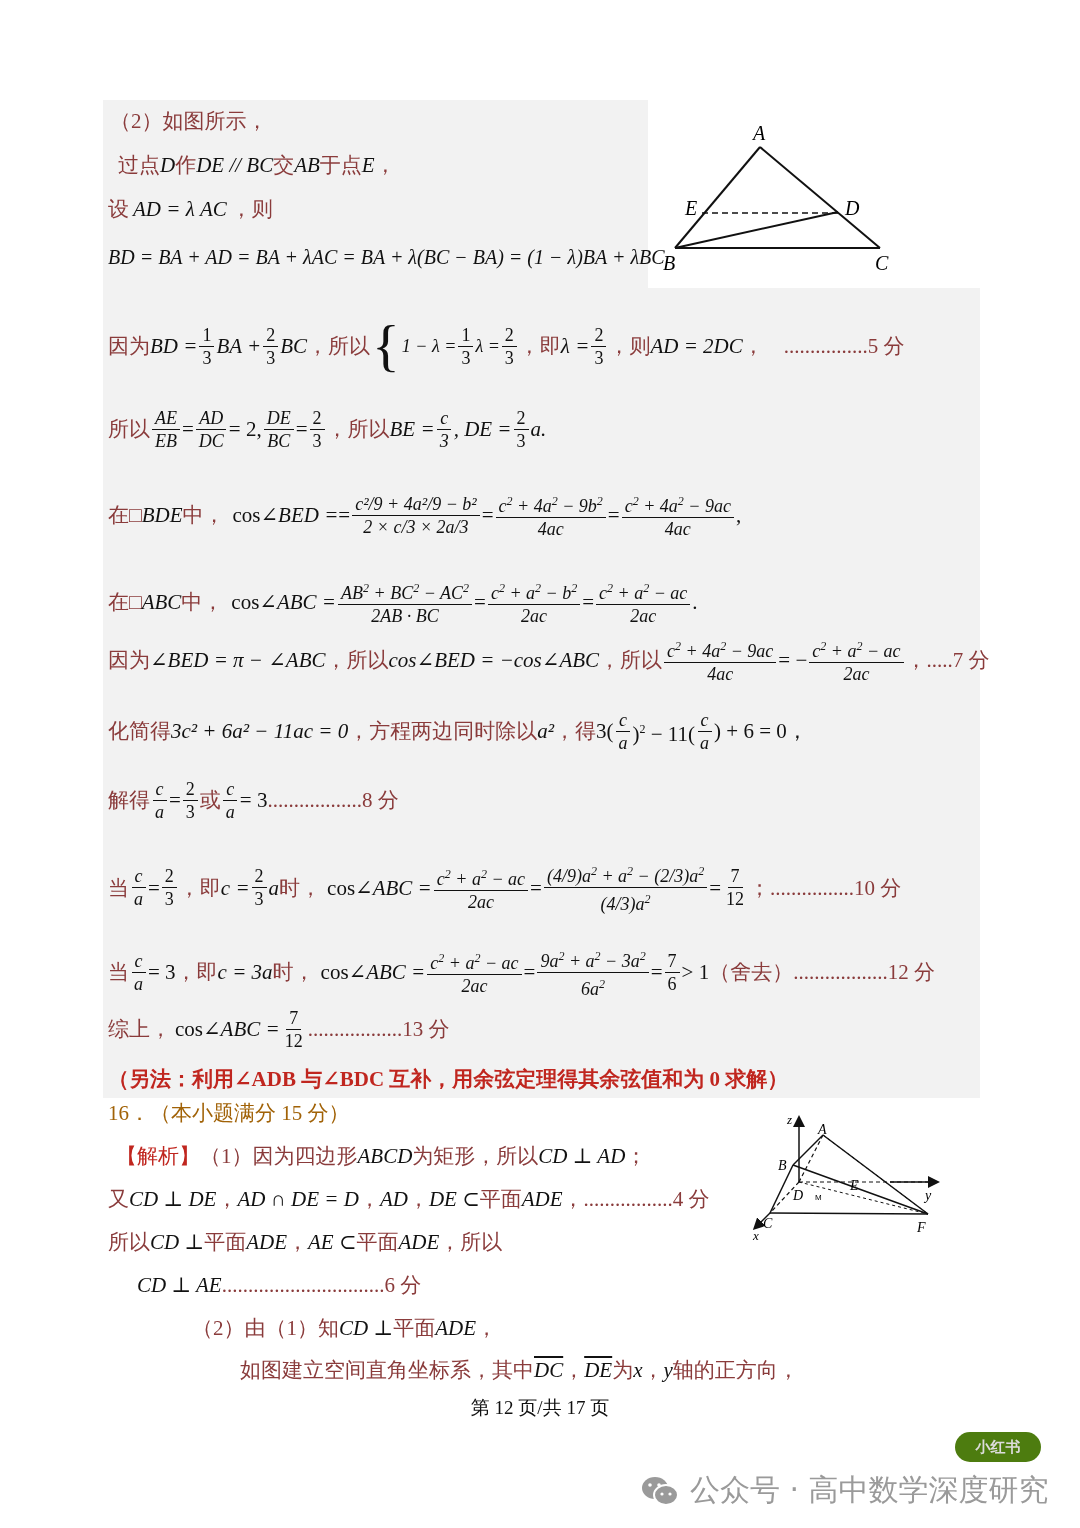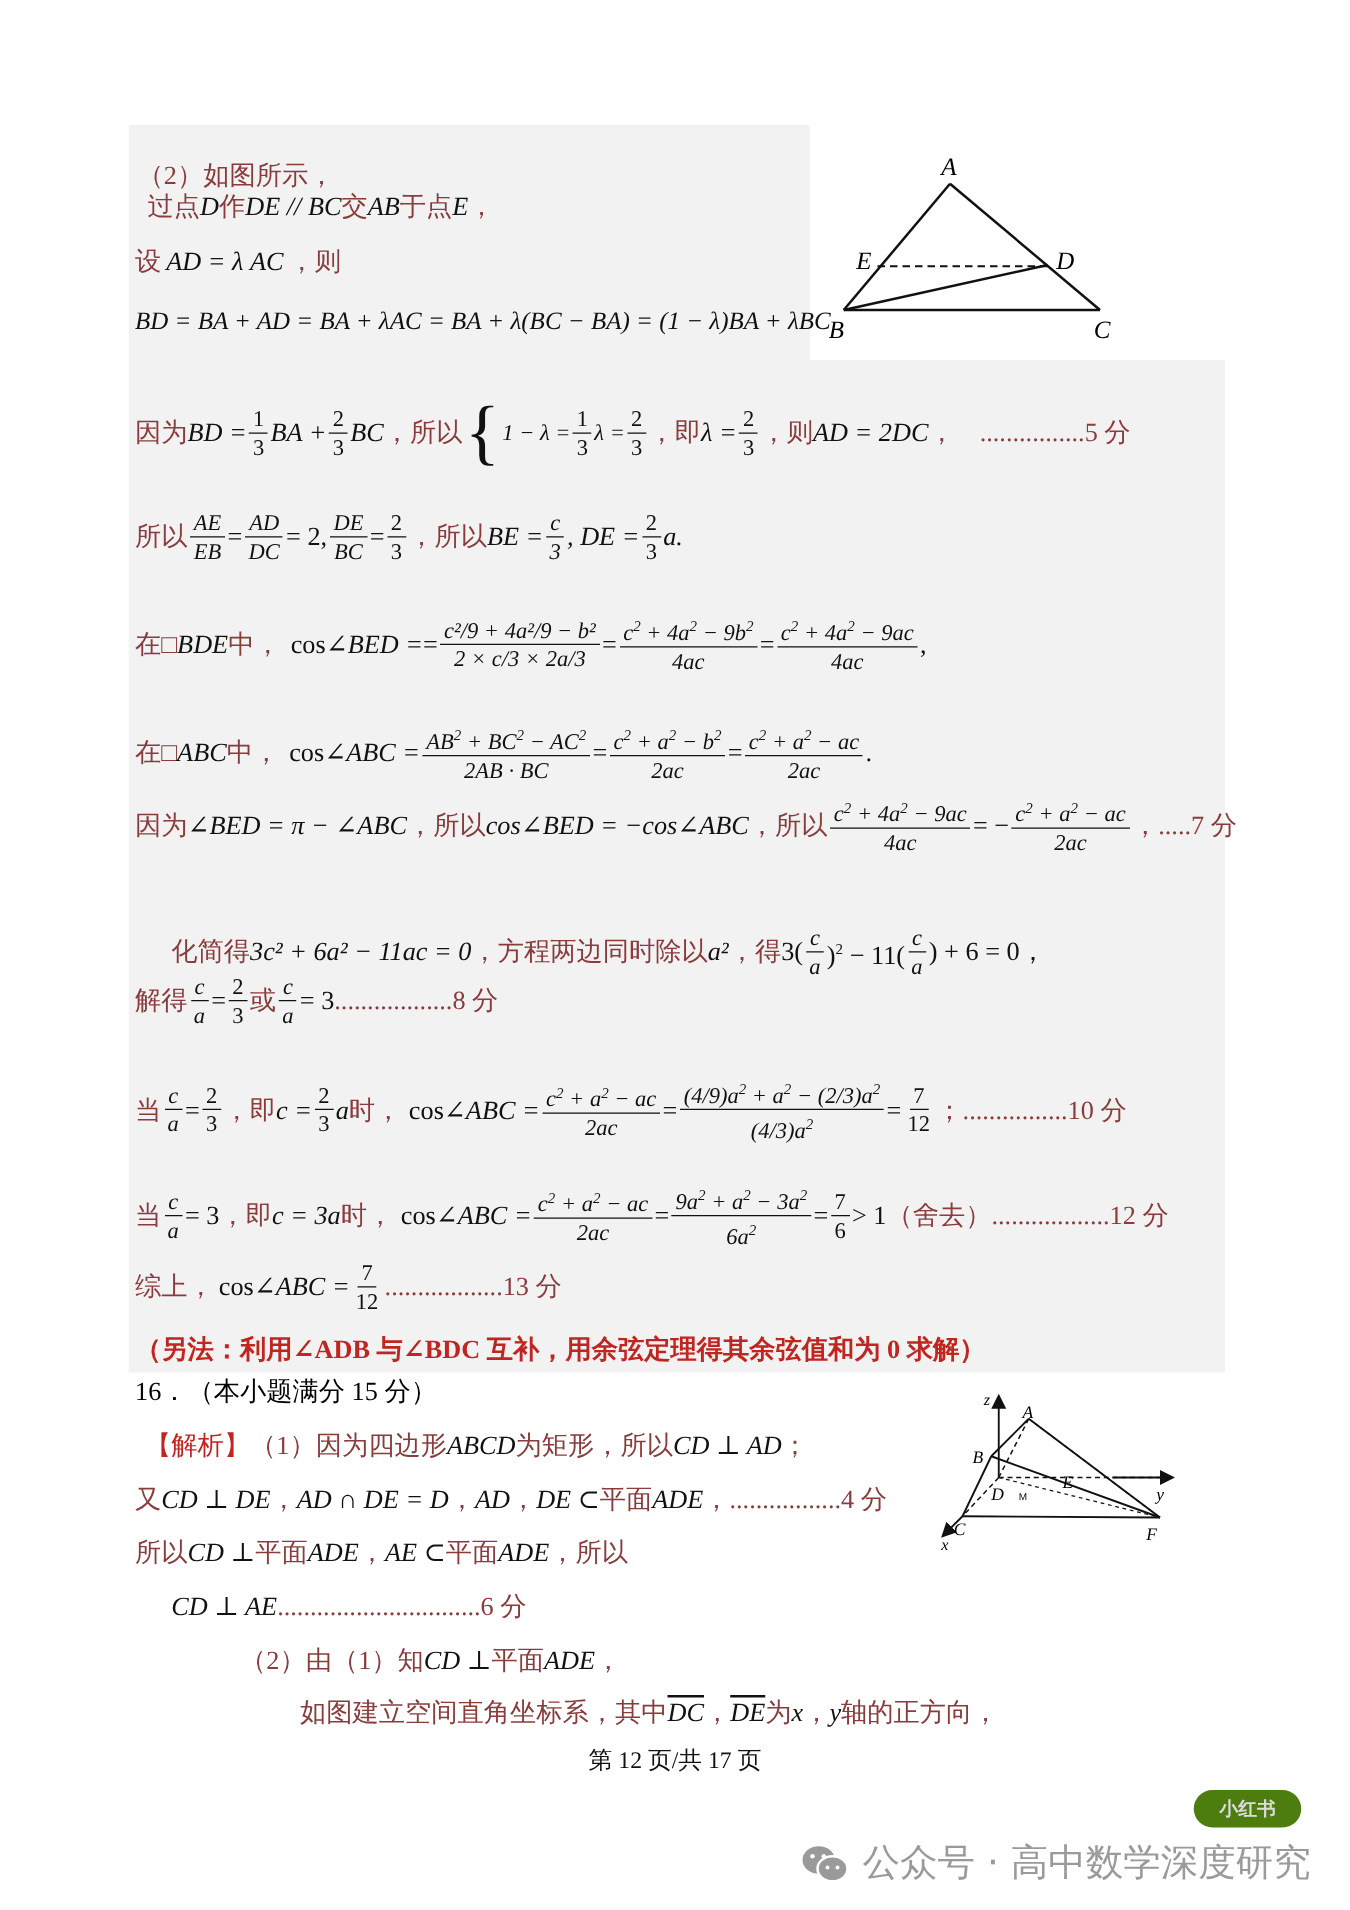--- a/index.html
+++ b/index.html
@@ -13,34 +13,34 @@
   .mu { font-style:normal; color:#111; }
   .score { color:#8a3b3b; }
   .frac { display:inline-flex; flex-direction:column; align-items:center; vertical-align:middle; margin:0 2px; font-size:18px; line-height:22px; }
   .frac .num { border-bottom:1.3px solid #111; padding:0 3px; }
   .frac .den { padding:0 3px; }
   .vec { text-decoration:overline; font-style:italic; }
   sup { font-size:12px; }
   .brace { font-size:58px; font-weight:lighter; line-height:58px; margin:0 2px; color:#111; }
   .sys { display:inline-flex; flex-direction:row; font-size:18px; }
   .alt { color:#c0261f; font-weight:bold; font-size:21px; }
-  .q16 { color:#000000; }
+  .q16 { color:#a16207; }
   .bracket { color:#c0261f; }
   .footer { position:absolute; left:0; width:1080px; top:1395px; text-align:center; font-size:19px; color:#111; }
   .watermark { position:absolute; left:640px; top:1470px; font-family:"DejaVu Sans",sans-serif; font-size:30px; color:#9a9a9a; display:flex; align-items:center; gap:10px; }
   .wx-icon { width:40px; height:32px; position:relative; }
   .badge { position:absolute; left:955px; top:1432px; width:86px; height:30px; border-radius:16px; background:#4d7c0f; color:#dcdcdc; font-family:"DejaVu Sans",sans-serif; font-size:15px; text-align:center; line-height:30px; font-weight:bold; }
 </style>
 </head>
 <body>
 
 <div class="panel-top"></div>
 <div class="panel-main"></div>
 
-<div class="line cn" style="left:110px;top:108px;margin-top:19px;">（2）如图所示，</div>
+<div class="line cn" style="left:110px;top:108px;">（2）如图所示，</div>
 
 <div class="line" style="left:118px;top:152px;">
   <span class="cn">过点</span>
   <span class="m">D</span>
   <span class="cn">作</span>
   <span class="m">DE // BC</span>
   <span class="cn">交</span>
   <span class="m">AB</span>
   <span class="cn">于点</span>
   <span class="m">E</span>
@@ -191,21 +191,21 @@
       <span class="den">4ac</span>
     </span>
     <span class="mu">= −</span>
   <span class="frac m">
       <span class="num">c<sup>2</sup> + a<sup>2</sup> − ac</span>
       <span class="den">2ac</span>
     </span>
   <span class="score">，.....7 分</span>
 </div>
 
-<div class="line" style="left:108px;top:736px;height:50px;margin-left:29px;">
+<div class="line" style="left:108px;top:706px;height:50px;">
   <span class="cn">化简得</span>
   <span class="m">3c² + 6a² − 11ac = 0</span>
   <span class="cn">，方程两边同时除以</span>
   <span class="m">a²</span>
   <span class="cn">，得</span>
   <span class="mu">3(</span>
     <span class="frac m">
       <span class="num">c</span>
       <span class="den">a</span>
     </span>

